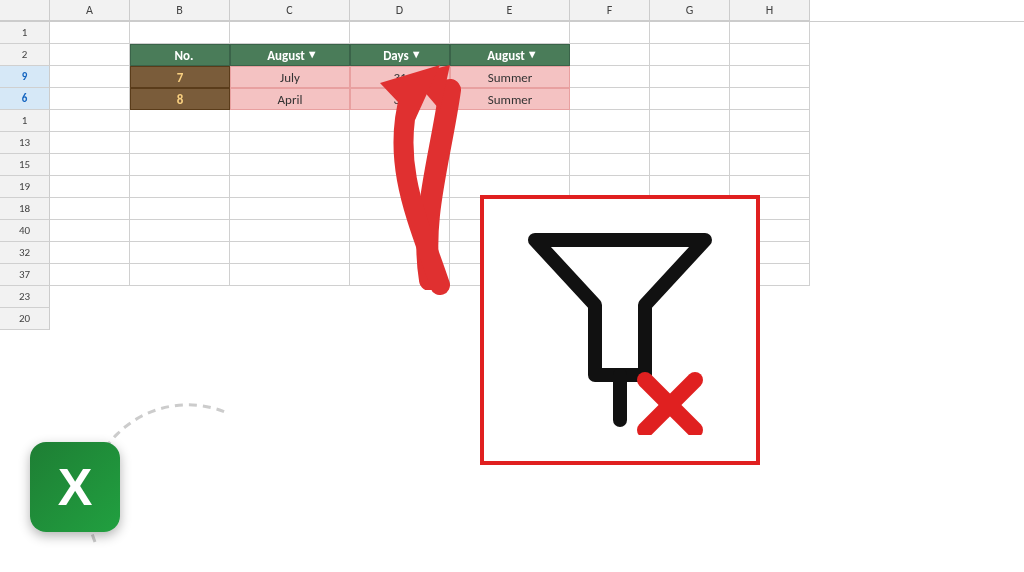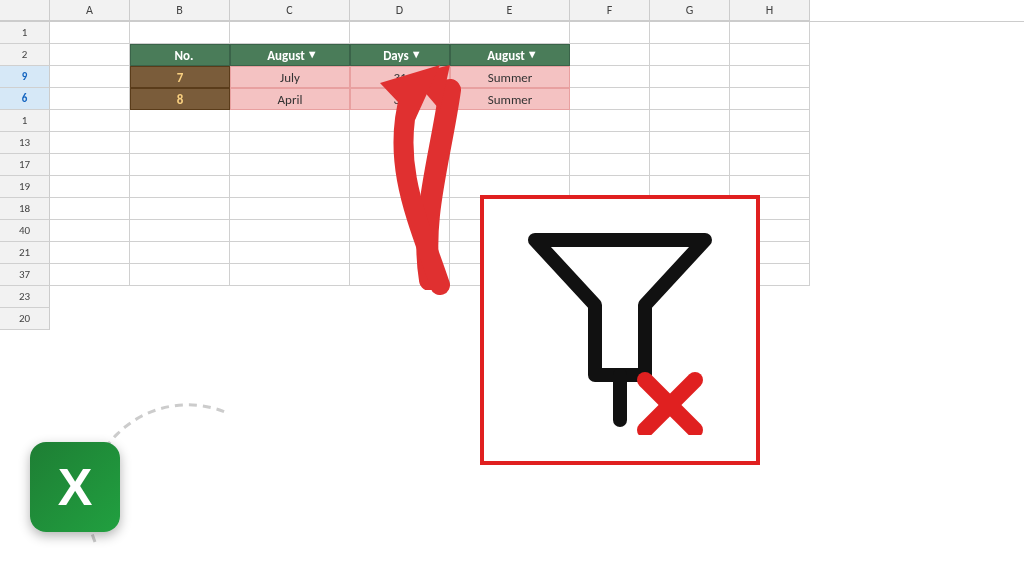--- a/index.html
+++ b/index.html
@@ -207,25 +207,25 @@
 
   <div class="grid-body">
 
     <div class="row-numbers">
       <div class="row-num">1</div>
       <div class="row-num">2</div>
       <div class="row-num active">9</div>
       <div class="row-num active">6</div>
       <div class="row-num">1</div>
       <div class="row-num">13</div>
-      <div class="row-num">17</div>
+      <div class="row-num">15</div>
       <div class="row-num">19</div>
       <div class="row-num">18</div>
       <div class="row-num">40</div>
-      <div class="row-num">21</div>
+      <div class="row-num">32</div>
       <div class="row-num">37</div>
       <div class="row-num">23</div>
       <div class="row-num">20</div>
     </div>
 
     <div class="grid-cells">
 
       <div class="grid-row">
         <div class="cell col-a"></div>
         <div class="cell col-b"></div>

